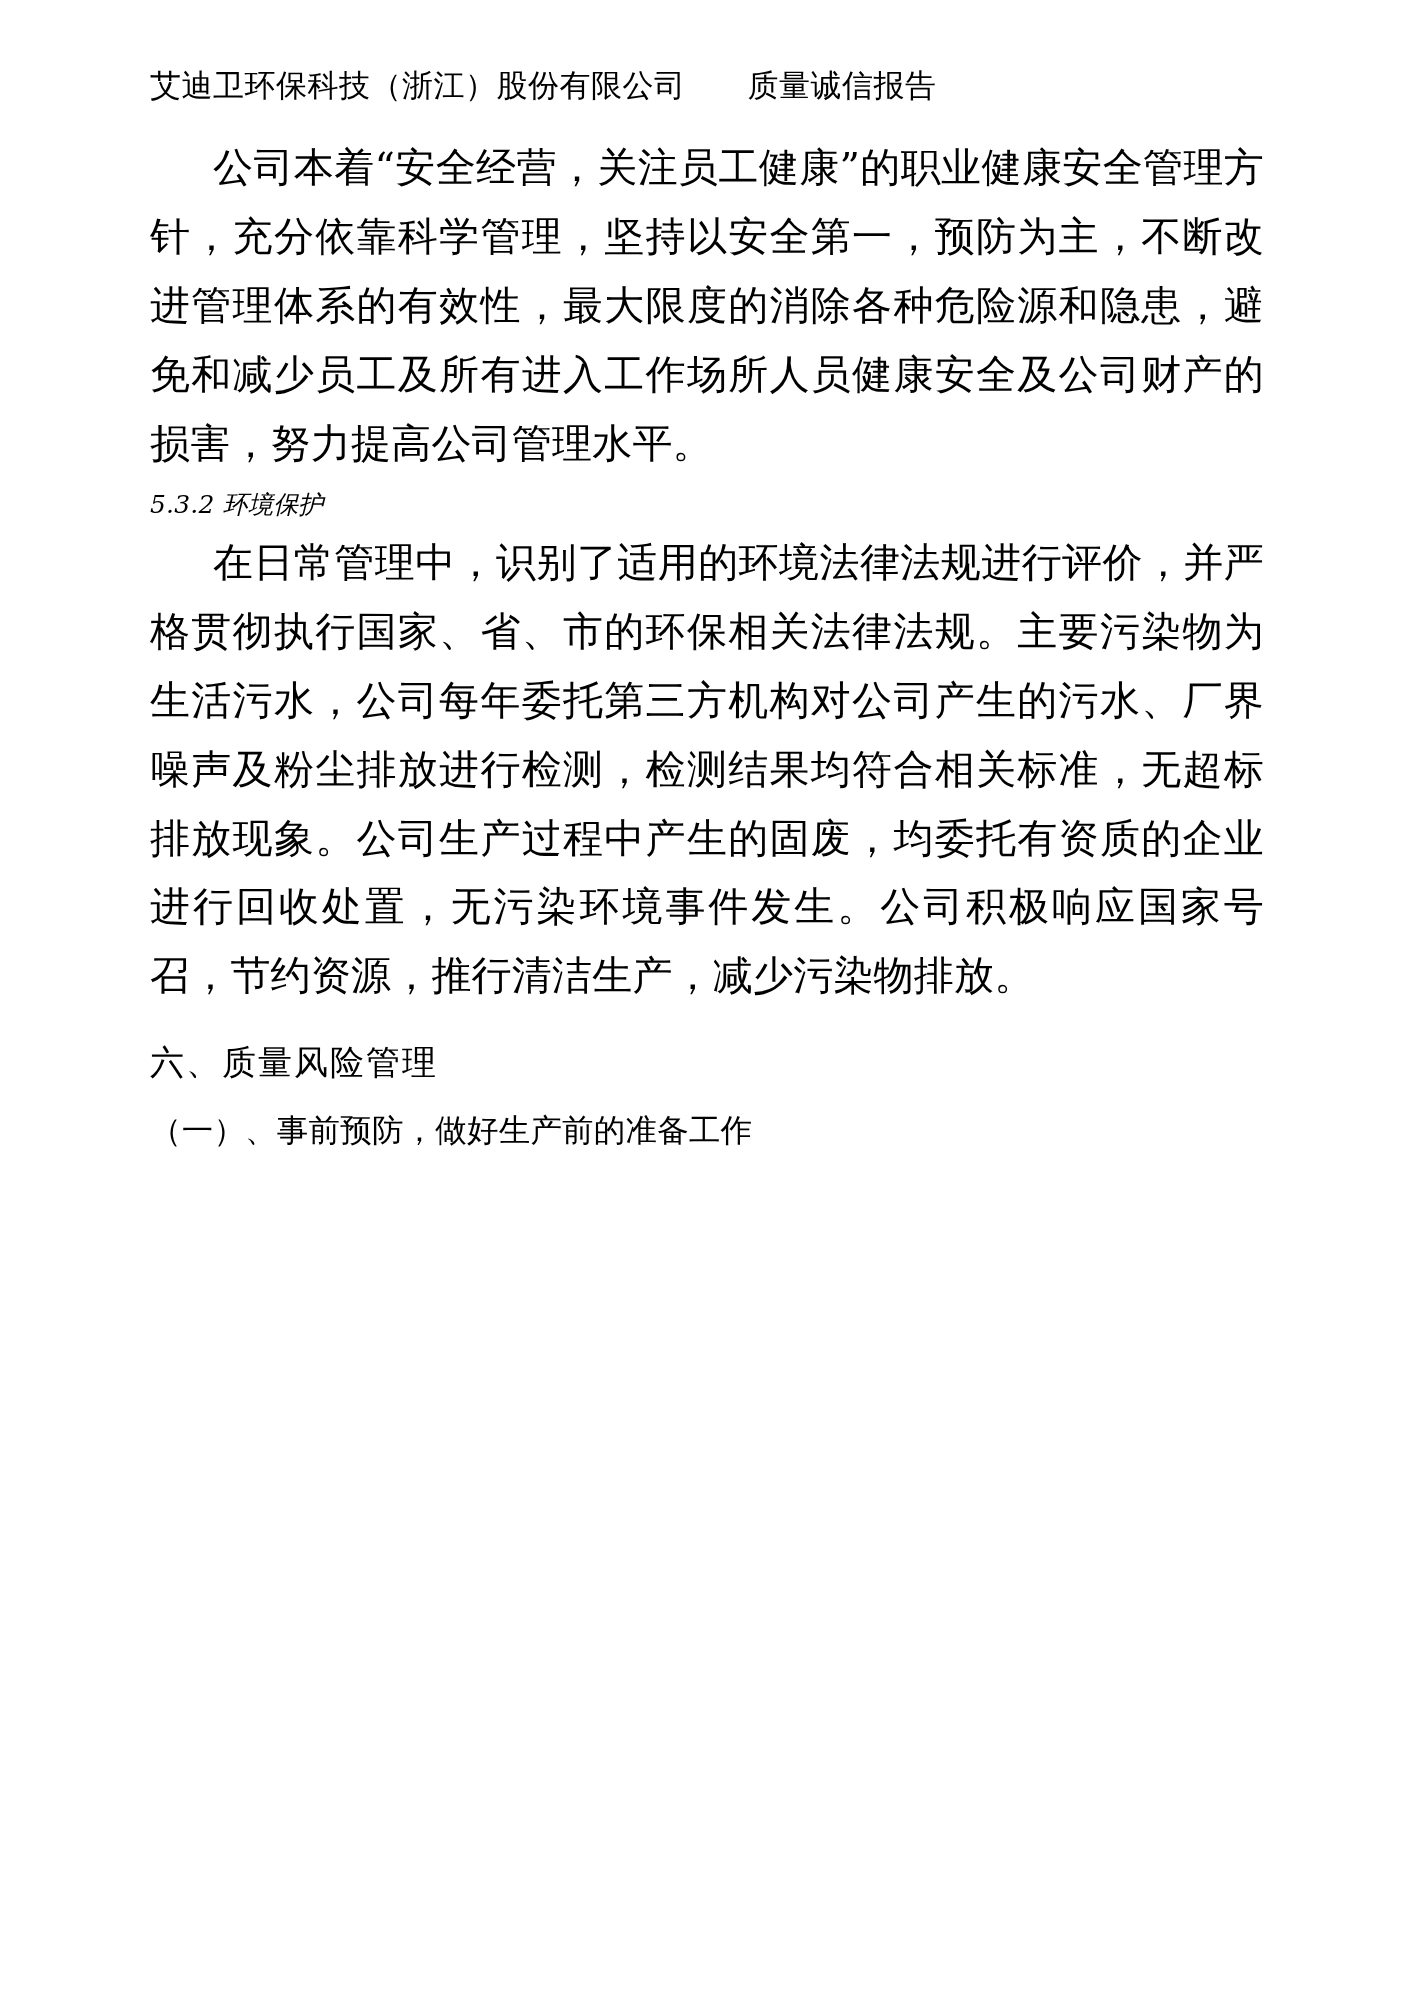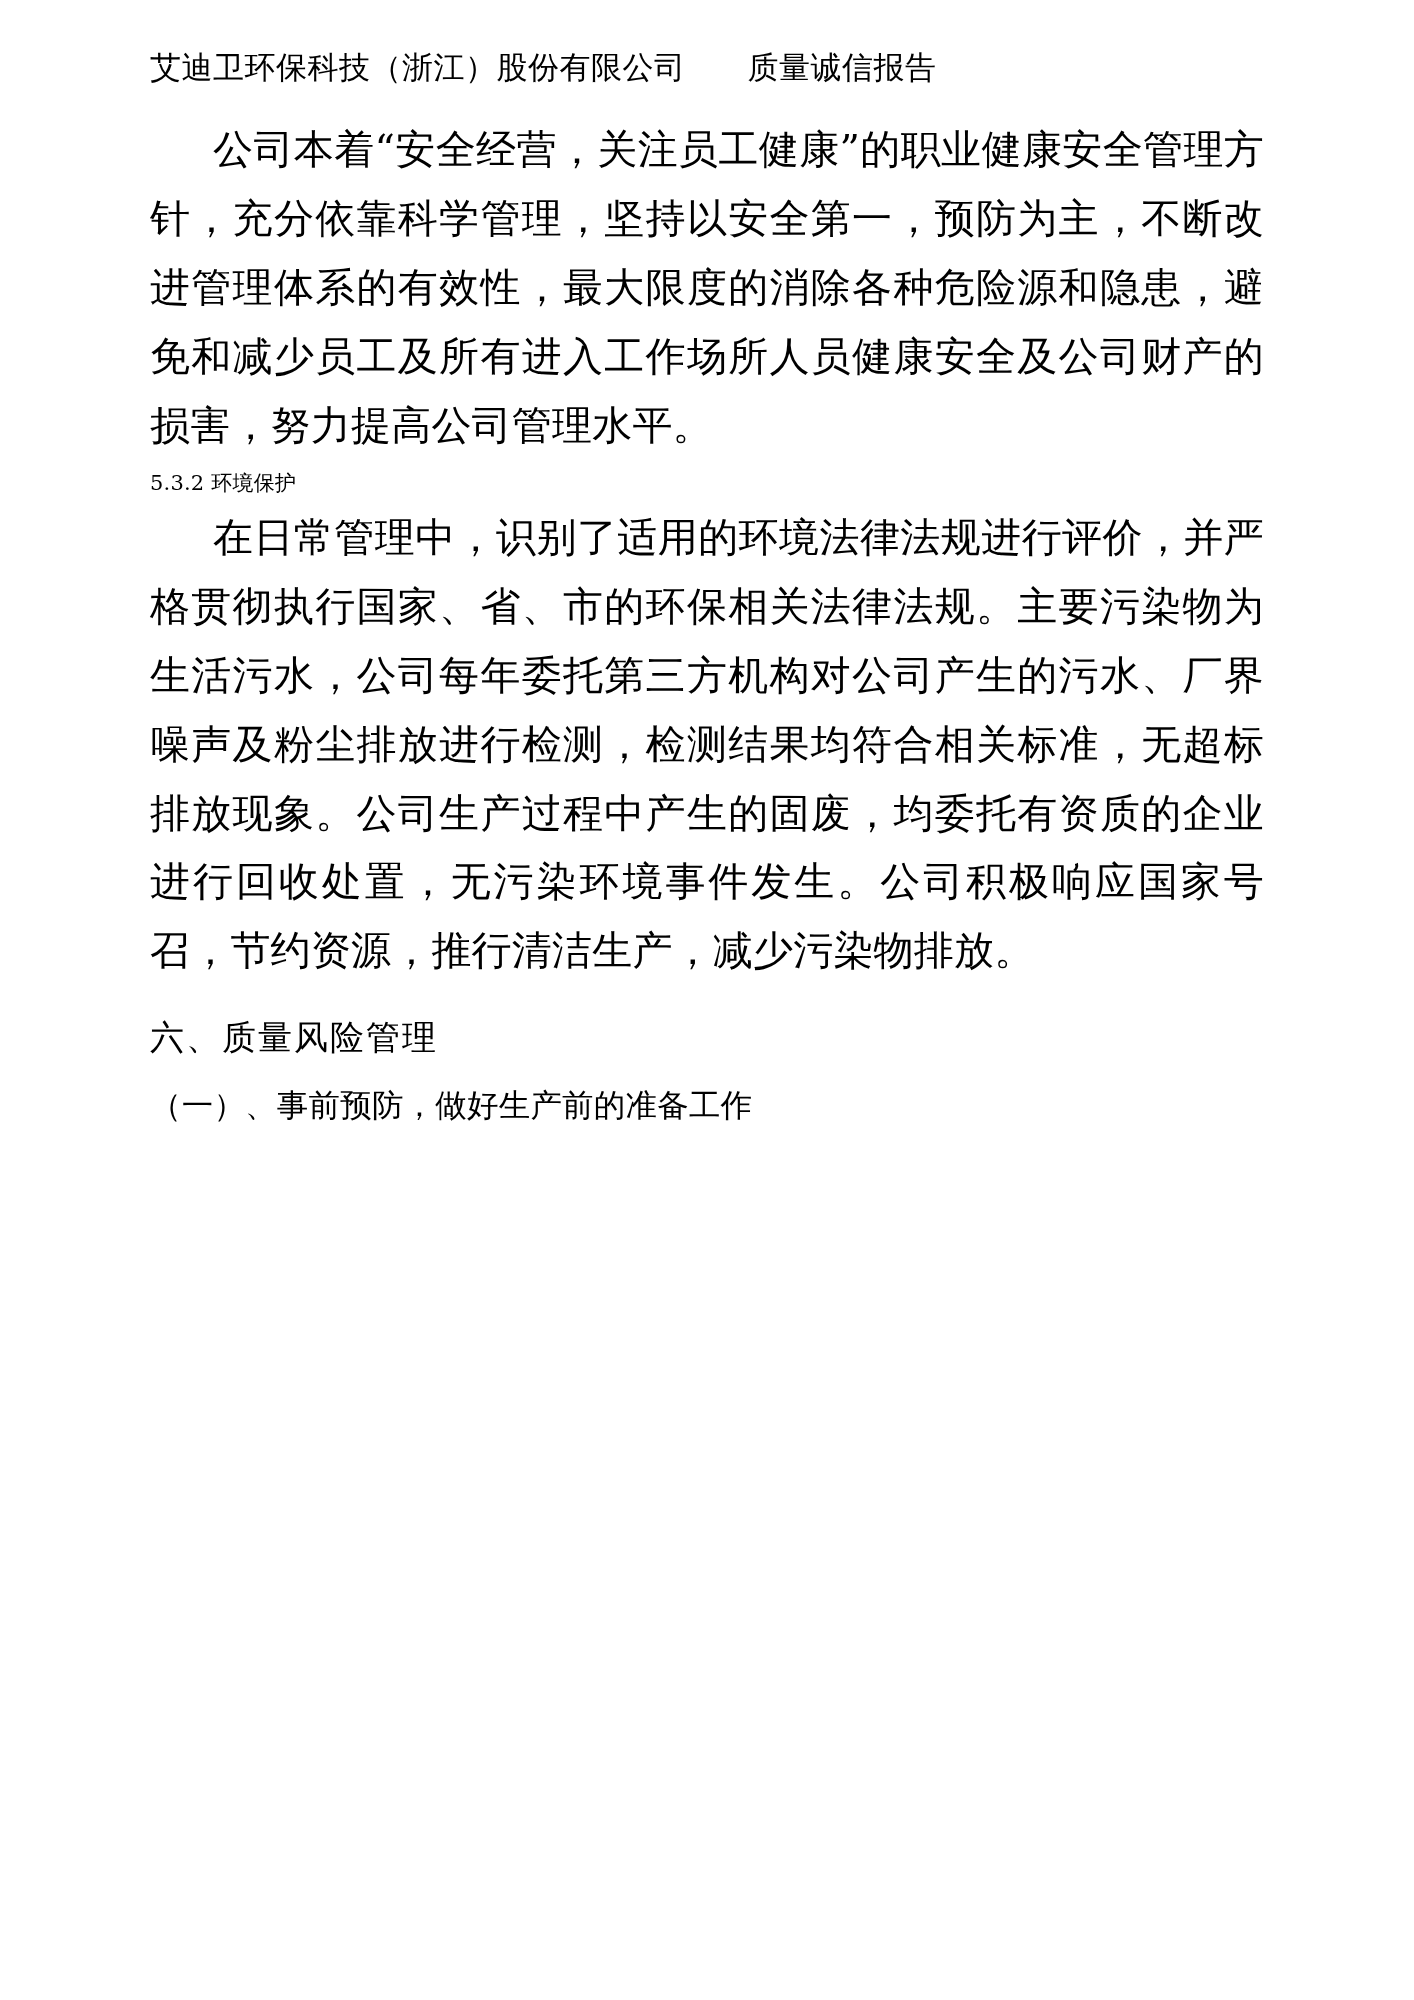--- a/index.html
+++ b/index.html
@@ -8,21 +8,21 @@
     background: #ffffff;
   }
   body {
     font-family: "DejaVu Serif", serif;
     color: #000000;
   }
   .page {
     width: 1414px;
     height: 1600px;
     box-sizing: border-box;
-    padding: 46px 150px 40px 150px;
+    padding: 64px 150px 40px 150px;
     background: #ffffff;
     position: relative;
     overflow: hidden;
   }
   .header {
     font-size: 31px;
     line-height: 1.4;
     letter-spacing: 0.5px;
     margin-bottom: 26px;
     white-space: pre;
@@ -32,24 +32,25 @@
     line-height: 1.72;
     text-align: justify;
     text-justify: inter-ideograph;
     letter-spacing: 0.2px;
     margin: 0 0 2px 0;
   }
   .indent {
     text-indent: 63px;
   }
   .sub-head {
-    font-size: 21px;
+    font-size: 25px;
     line-height: 1.72;
     margin: 6px 0 2px 0;
     letter-spacing: 0.2px;
+    font-style: italic;
   }
   .section-head {
     font-size: 34px;
     font-weight: normal;
     line-height: 1.8;
     letter-spacing: 2px;
     margin: 22px 0 10px 0;
   }
   .subsection-head {
     font-size: 31.5px;

